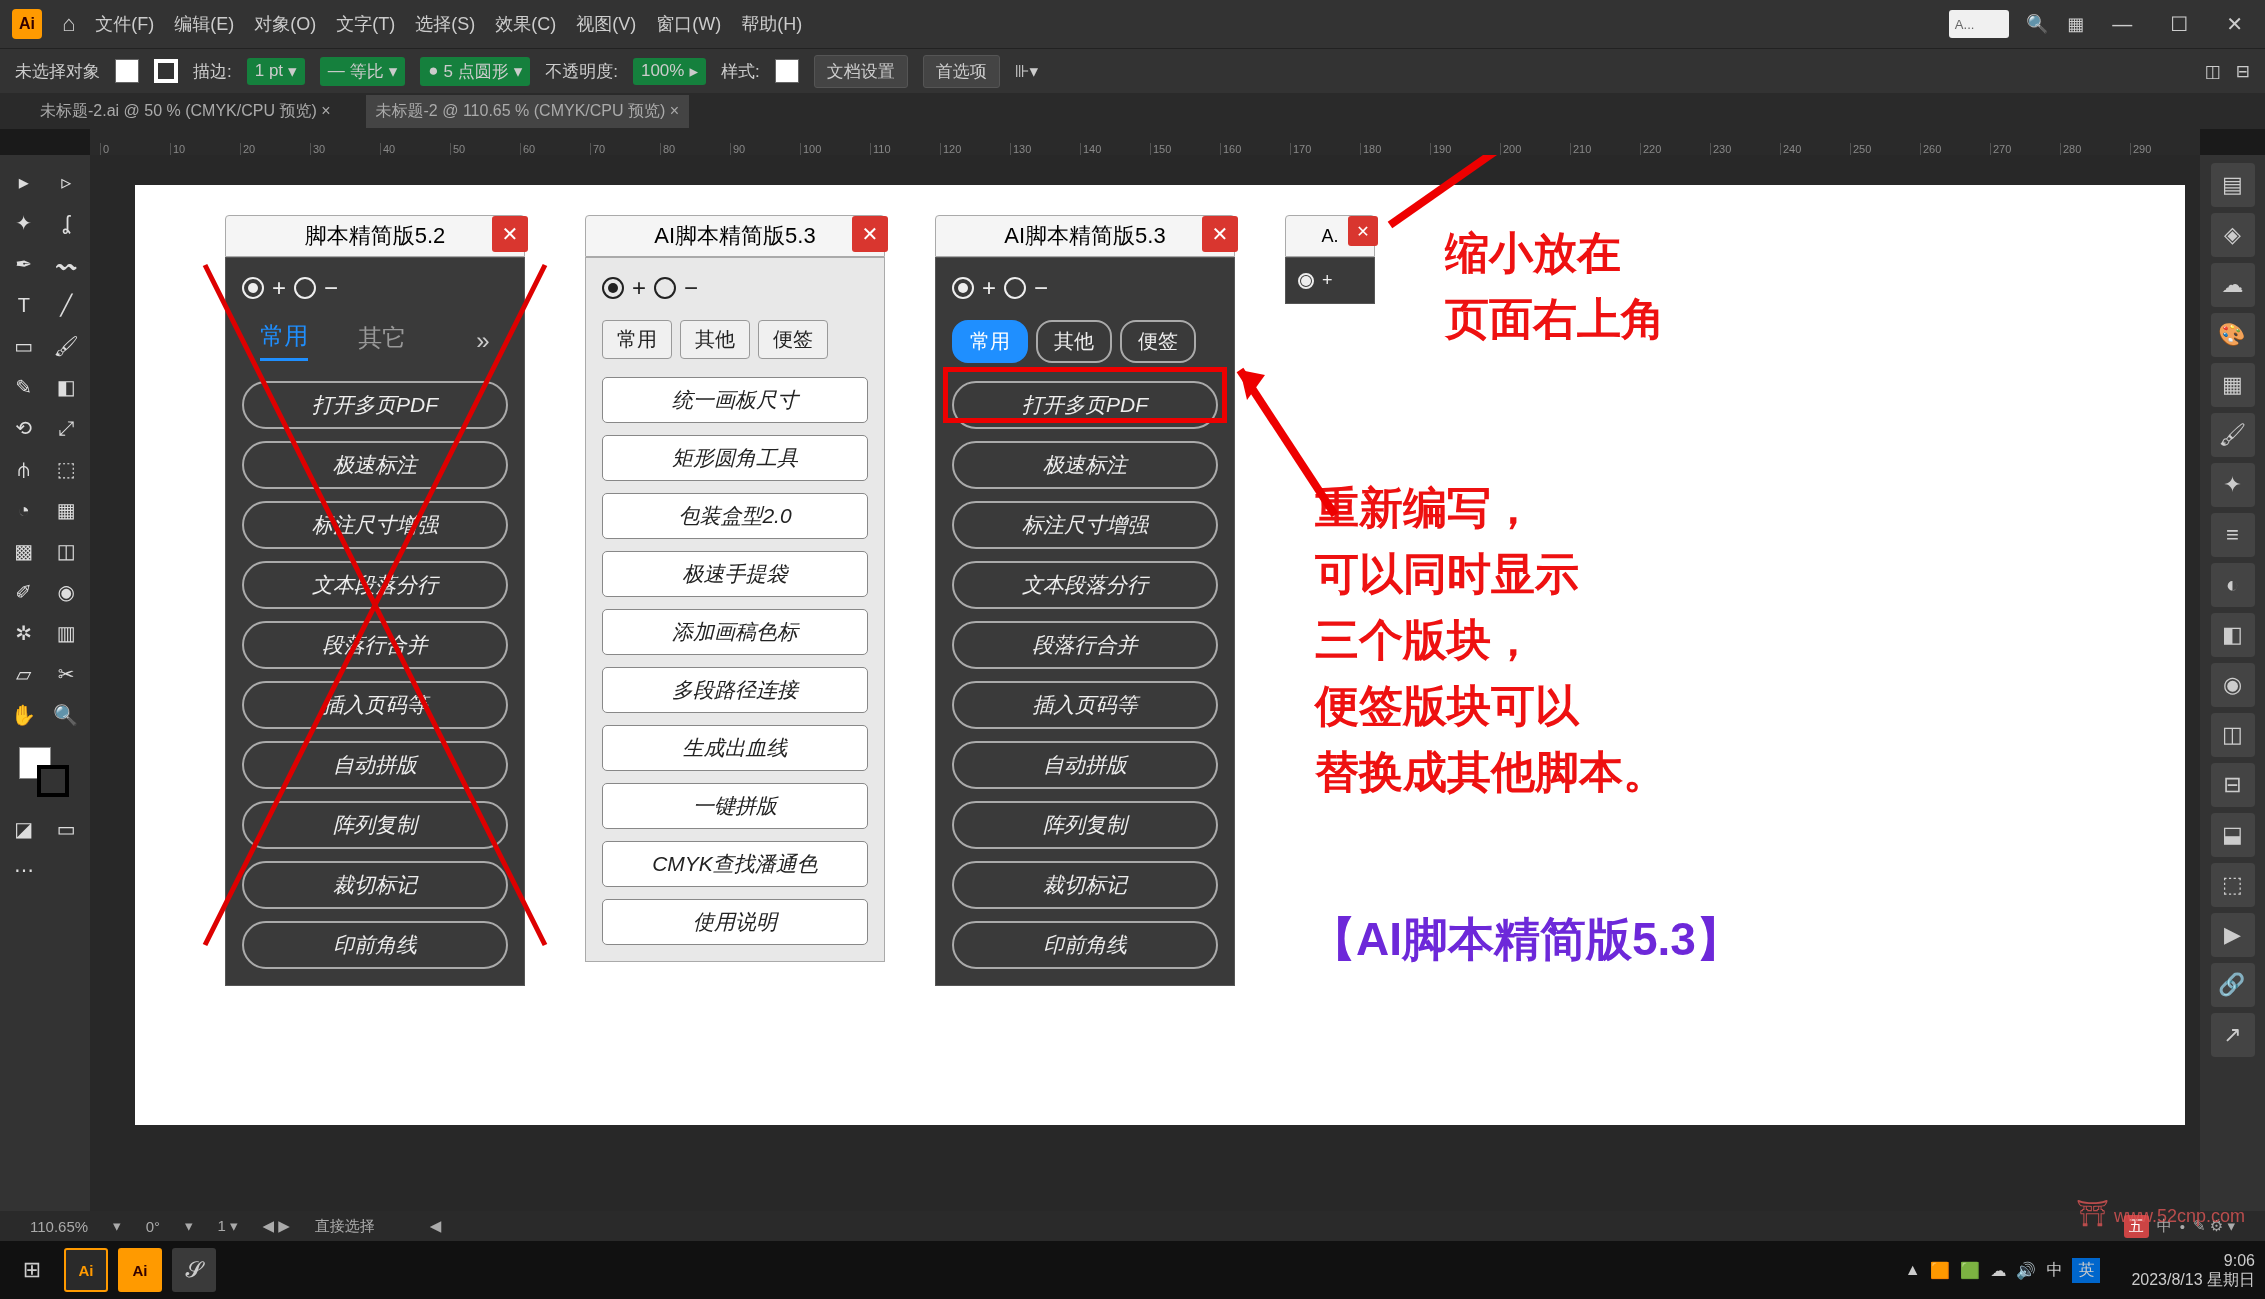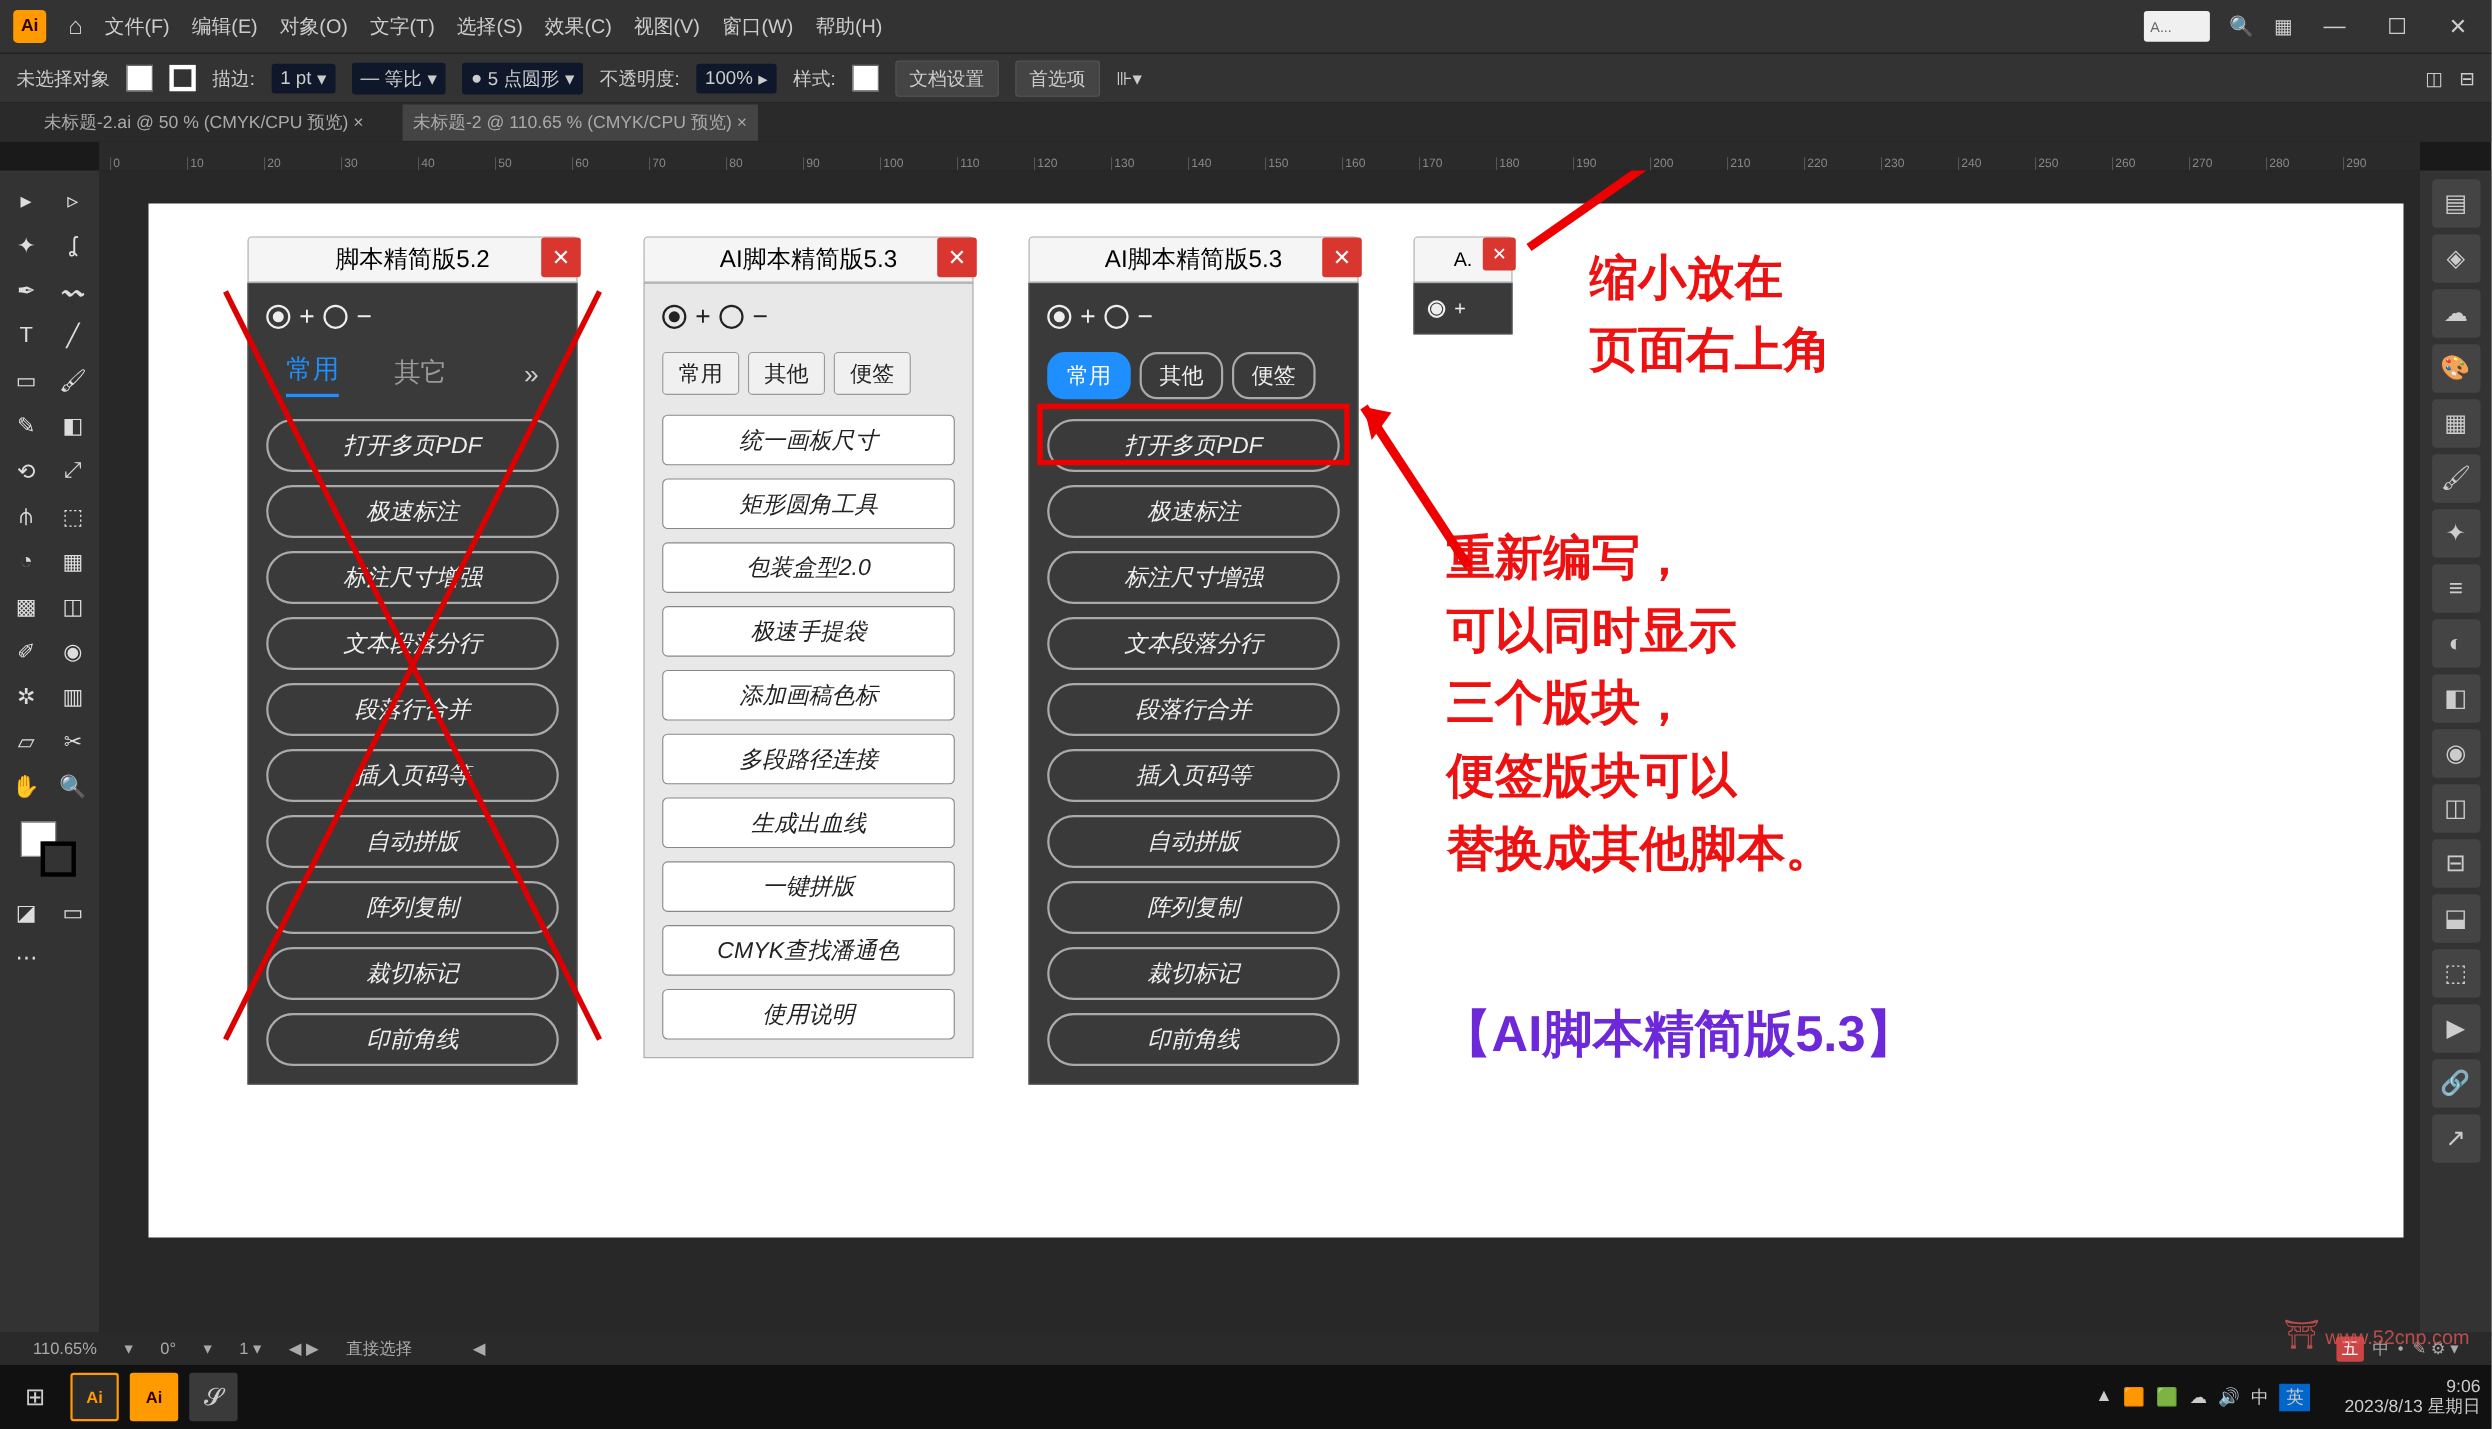--- a/index.html
+++ b/index.html
@@ -10,21 +10,21 @@
 .menubar .ai-icon { width: 30px; height: 30px; background: #ff9a00; color: #330000; font-weight: bold; display: flex; align-items: center; justify-content: center; border-radius: 4px; font-size: 16px; }
 .menubar .home-icon { color: #ccc; font-size: 22px; }
 .menubar .menu-item { cursor: pointer; }
 .menubar .right { margin-left: auto; display: flex; align-items: center; gap: 18px; }
 .menubar .search-box { width: 60px; height: 28px; background: #f0f0f0; border-radius: 3px; display: flex; align-items: center; padding: 0 6px; font-size: 13px; color: #666; }
 .menubar .win-ctrl { color: #ccc; font-size: 20px; padding: 0 10px; }
 
 
 .optionsbar { background: #333; height: 45px; display: flex; align-items: center; padding: 0 15px; gap: 15px; color: #ccc; font-size: 17px; border-top: 1px solid #222; }
 .optionsbar .swatch { width: 24px; height: 24px; background: #fff; border: 1px solid #666; }
-.optionsbar .field { background: #0f172a; padding: 3px 8px; border-radius: 3px; display: flex; align-items: center; gap: 5px; }
+.optionsbar .field { background: #15803d; padding: 3px 8px; border-radius: 3px; display: flex; align-items: center; gap: 5px; }
 .optionsbar .btn { background: #444; padding: 4px 12px; border: 1px solid #555; border-radius: 3px; }
 
 
 .tabbar { background: #2a2a2a; height: 36px; display: flex; align-items: center; padding: 0 30px; color: #aaa; font-size: 16px; gap: 25px; }
 .tabbar .tab { padding: 6px 10px; }
 .tabbar .tab.active { background: #444; }
 
 
 .ruler-h { background: #2a2a2a; height: 26px; margin-left: 90px; margin-right: 65px; color: #888; font-size: 11px; display: flex; align-items: flex-end; overflow: hidden; padding-left: 10px; }
 .ruler-h span { flex: 1; border-left: 1px solid #555; padding-left: 2px; height: 12px; }

